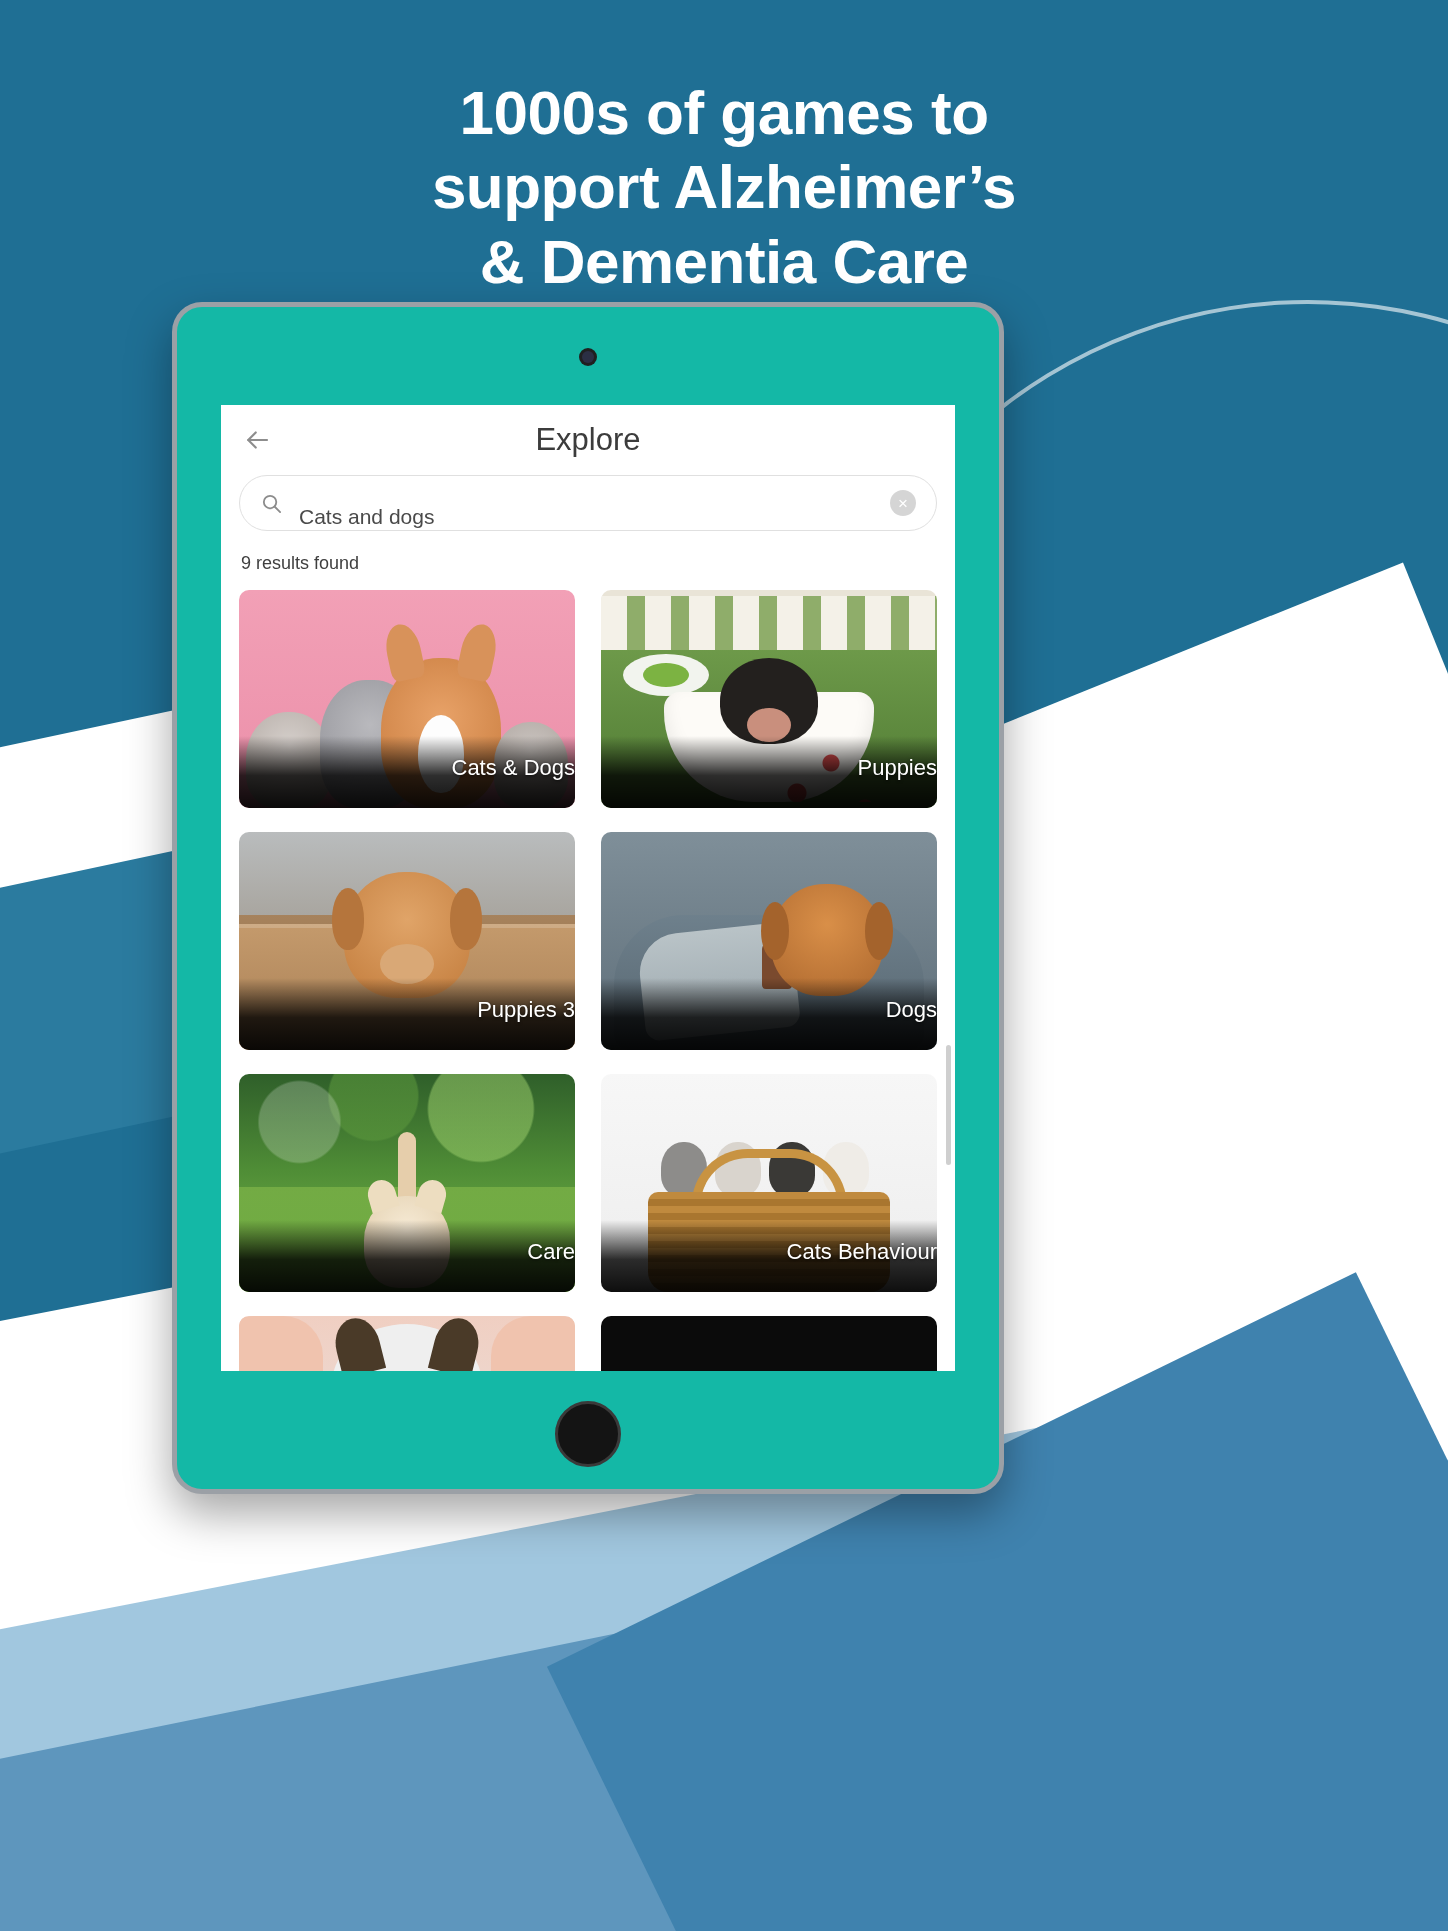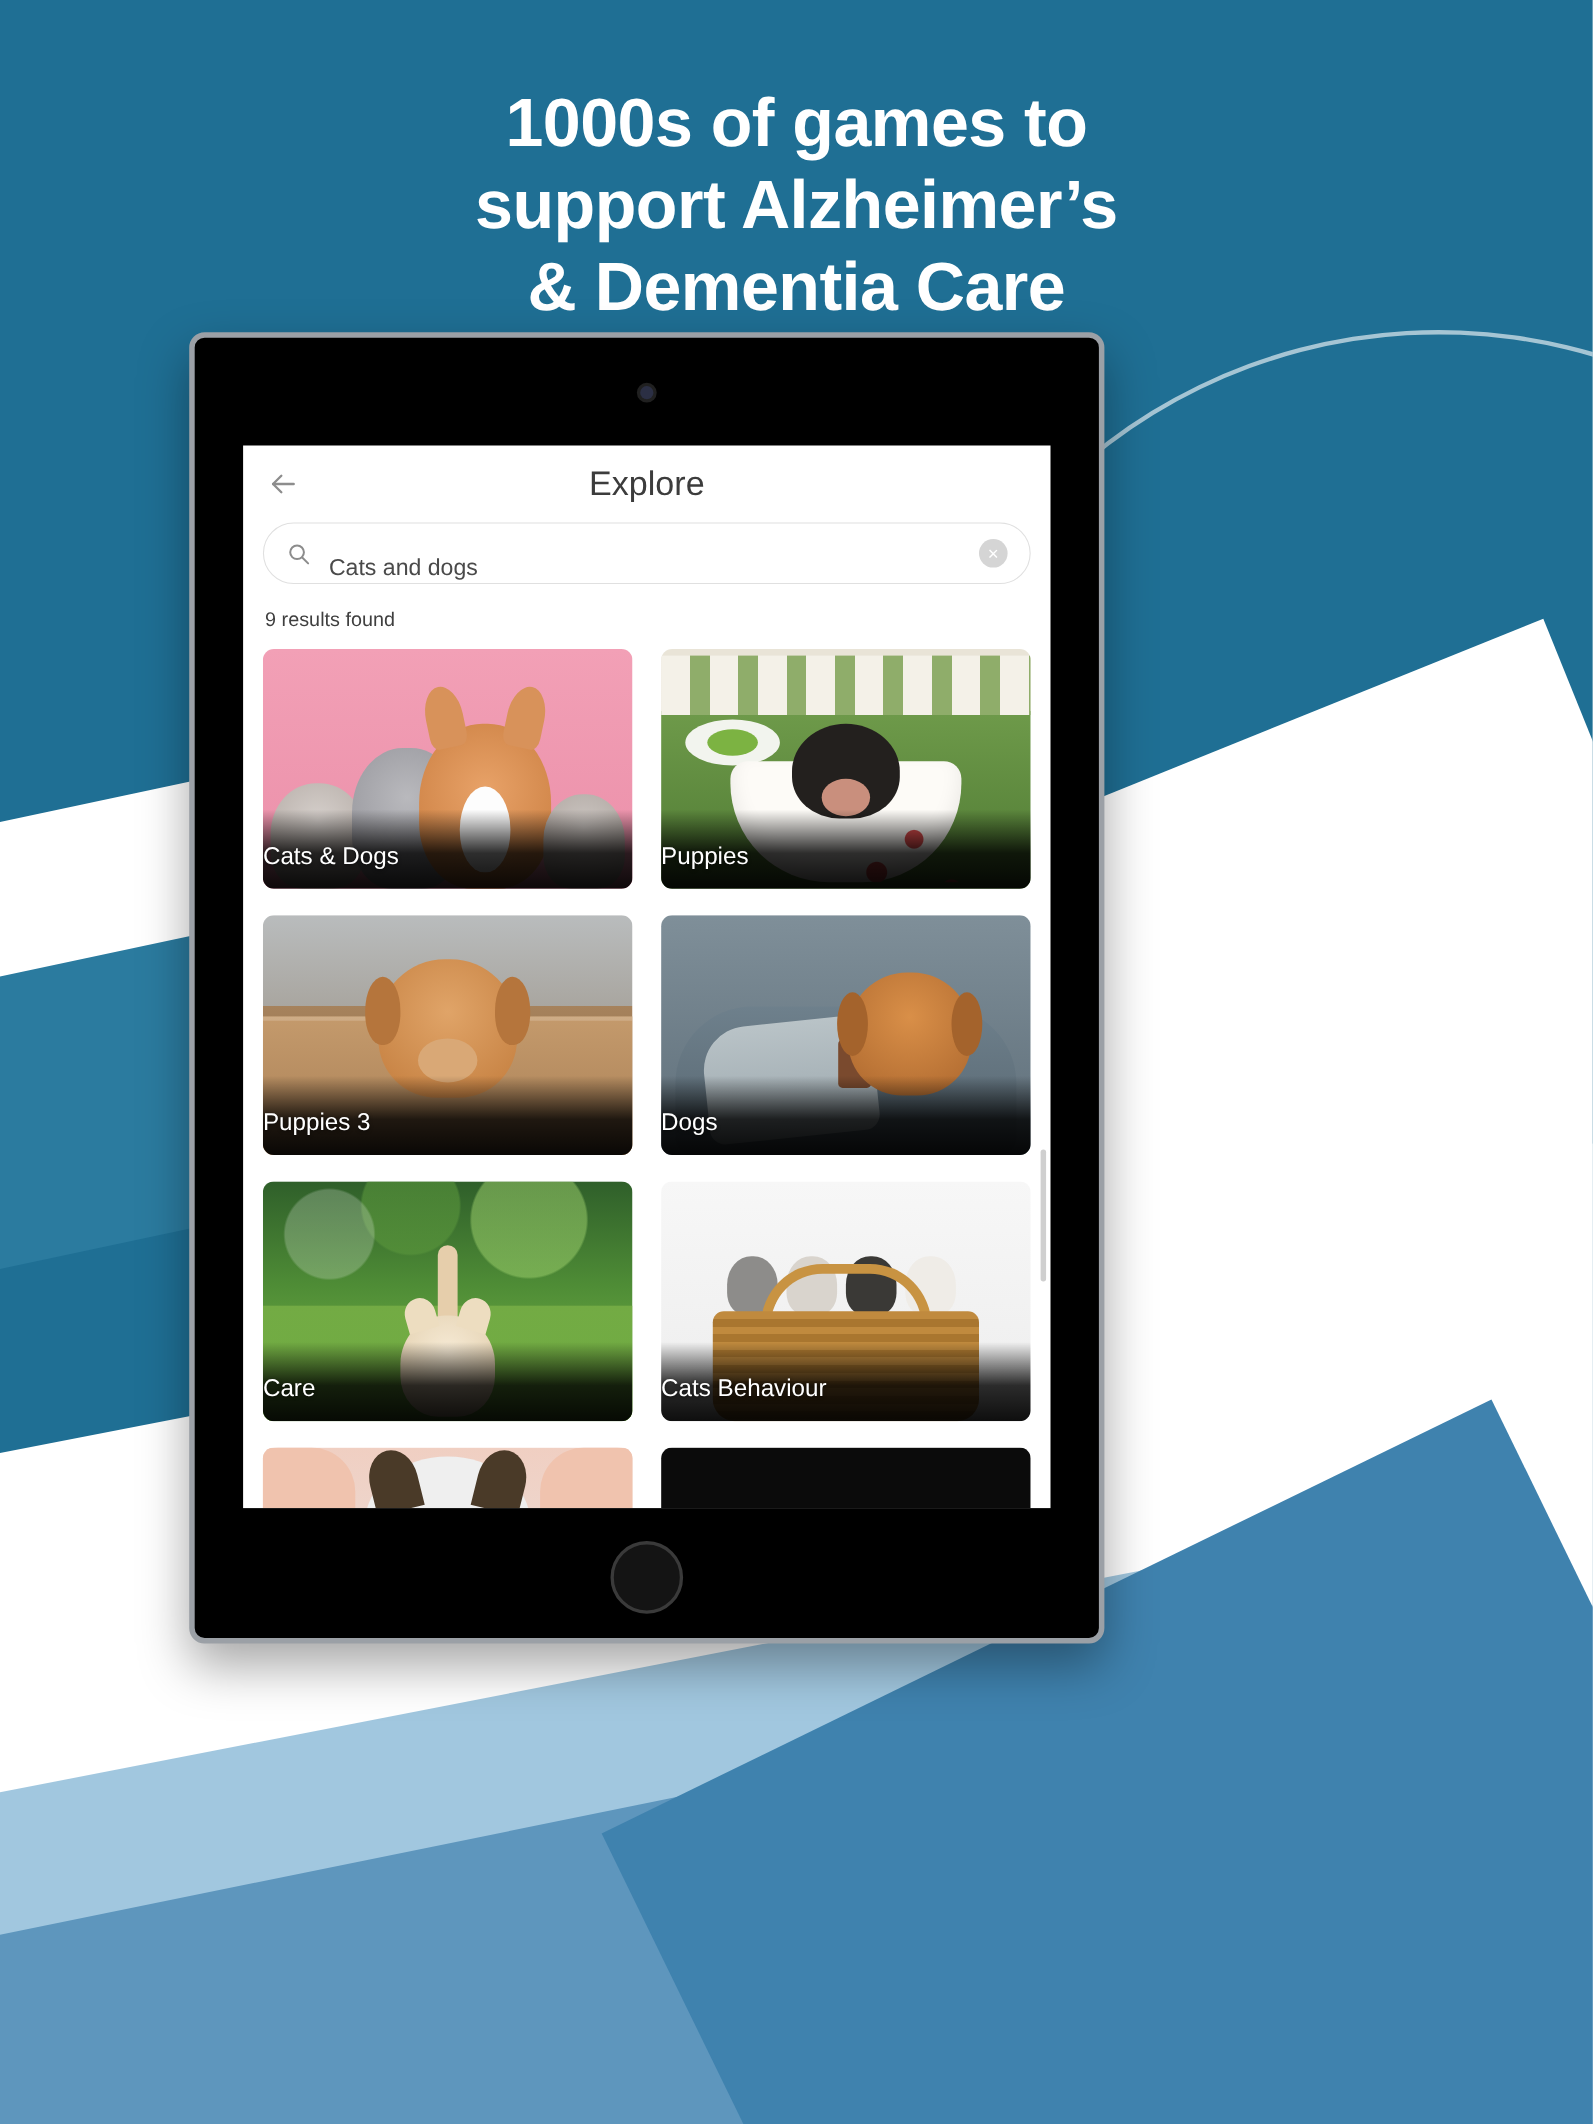--- a/index.html
+++ b/index.html
@@ -123,22 +123,22 @@
   }
   .headline div { white-space: nowrap; }
 
   
   .tablet {
     position: absolute;
     left: 172px;
     top: 302px;
     width: 832px;
     height: 1192px;
-    background: #000000;
-    border-radius: 14px;
+    background: #14b8a6;
+    border-radius: 30px;
     border: 5px solid #9ba0a6;
     box-shadow: 0 20px 45px rgba(0,0,0,.35);
     z-index: 6;
   }
   .camera {
     position: absolute;
     top: 44px;
     left: 50%;
     transform: translateX(-50%);
     width: 12px; height: 12px;
@@ -244,22 +244,22 @@
   }
   .card .art { position: absolute; inset: 0; }
   .card .shade {
     position: absolute;
     left: 0; right: 0; bottom: 0;
     height: 72px;
     background: linear-gradient(to bottom, rgba(0,0,0,0) 0%, rgba(0,0,0,.82) 55%, rgba(0,0,0,.94) 100%);
   }
   .card .label {
     position: absolute;
-    left: 0; right: 0; bottom: 17px;
-    text-align: left;
+    left: 0; right: 0; bottom: 27px;
+    text-align: right;
     color: #ffffff;
     font-size: 22px;
     text-shadow: 0 1px 3px rgba(0,0,0,.6);
   }
 
   
   .art-catsdogs { background: linear-gradient(180deg,#f2a0b6 0%,#eb8fa9 100%); }
   .art-catsdogs .corgi {
     position: absolute; right: 22%; bottom: 0; width: 120px; height: 150px;
     background: radial-gradient(circle at 50% 40%, #e8a268 0%, #cf8447 70%);

